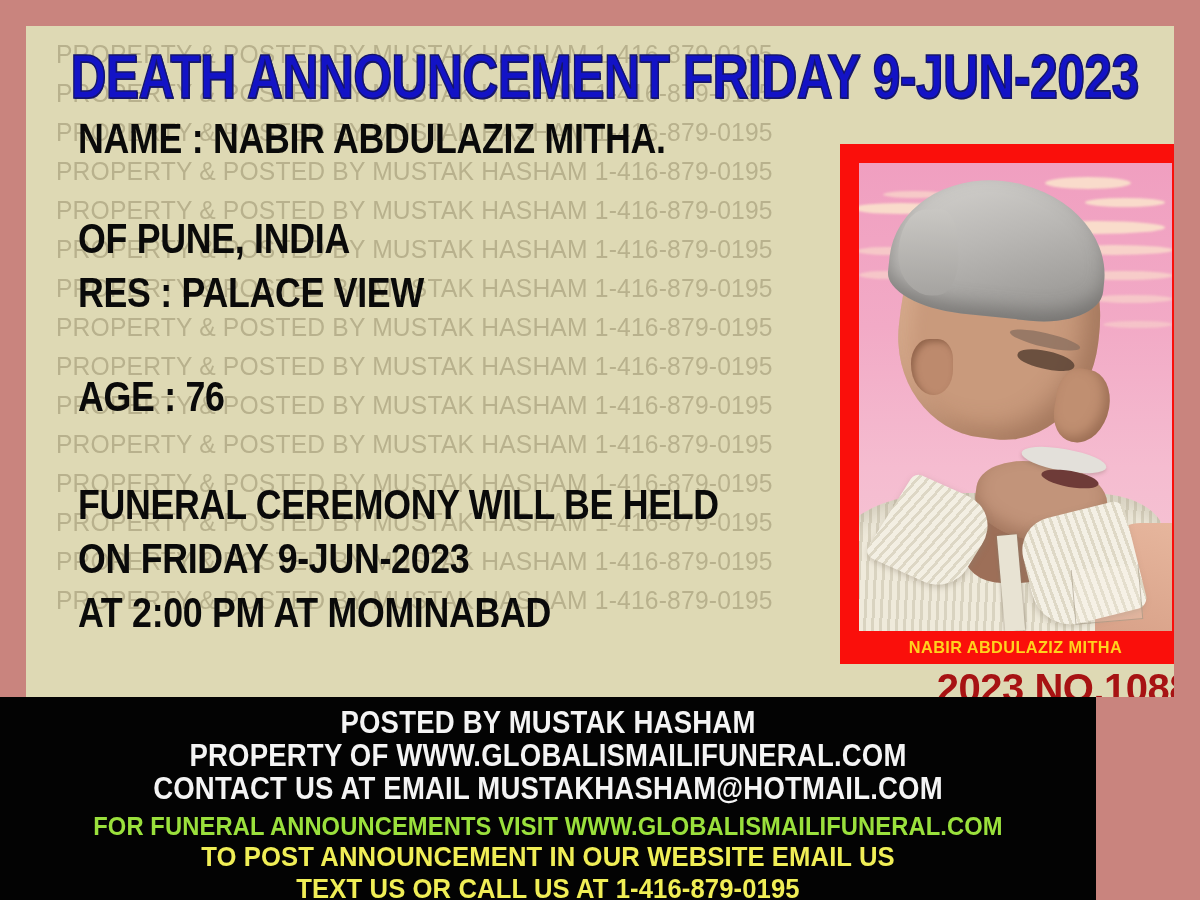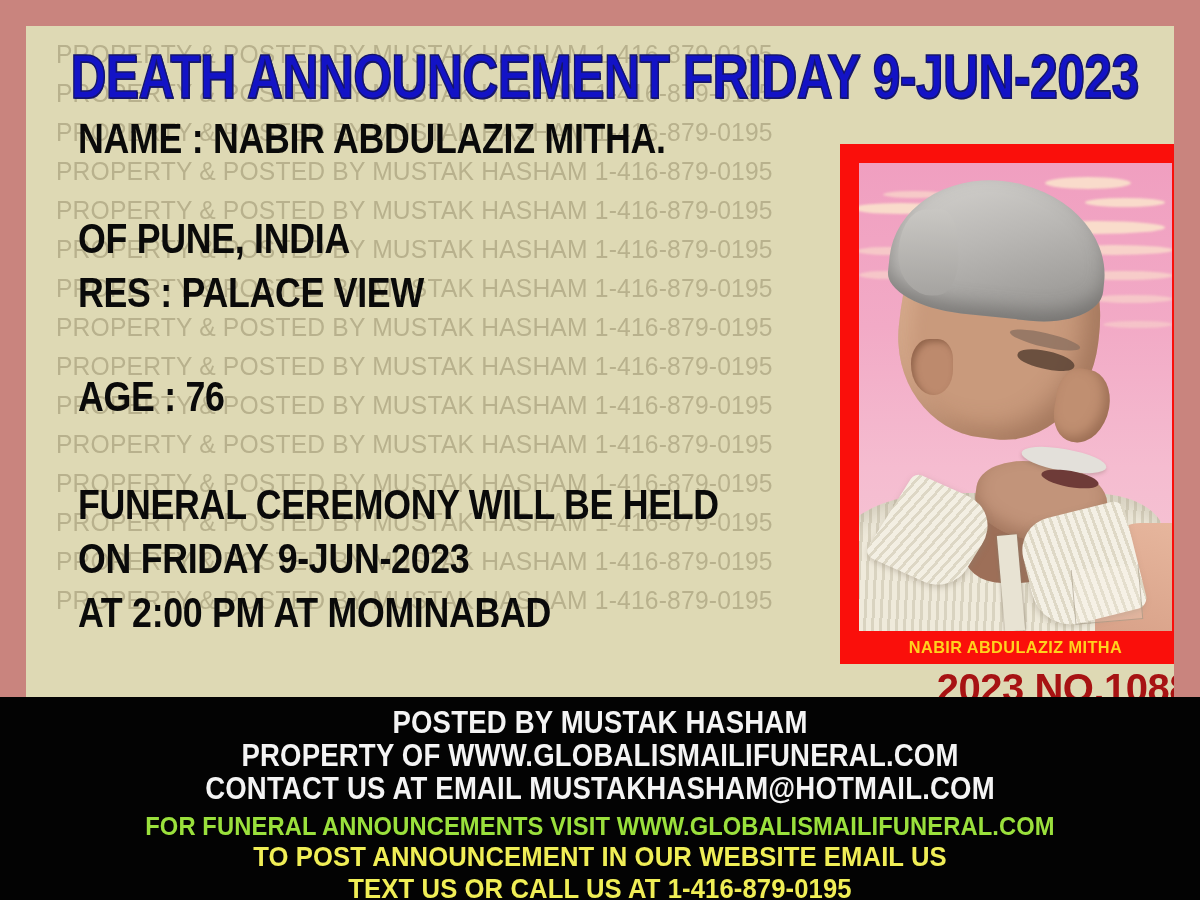--- a/index.html
+++ b/index.html
@@ -360,21 +360,21 @@
     letter-spacing: -0.5px;
     white-space: nowrap;
     z-index: 5;
   }
 
   
   .footer {
     position: absolute;
     left: 0;
     top: 697px;
-    width: 1200px;
+    width: 1096px;
     height: 203px;
     background: #030303;
     text-align: center;
     overflow: hidden;
   }
   .f-white {
     color: #f4f4f4;
     font-family: "Liberation Sans Narrow", "Liberation Sans", sans-serif;
     font-weight: 700;
     font-size: 29px;

